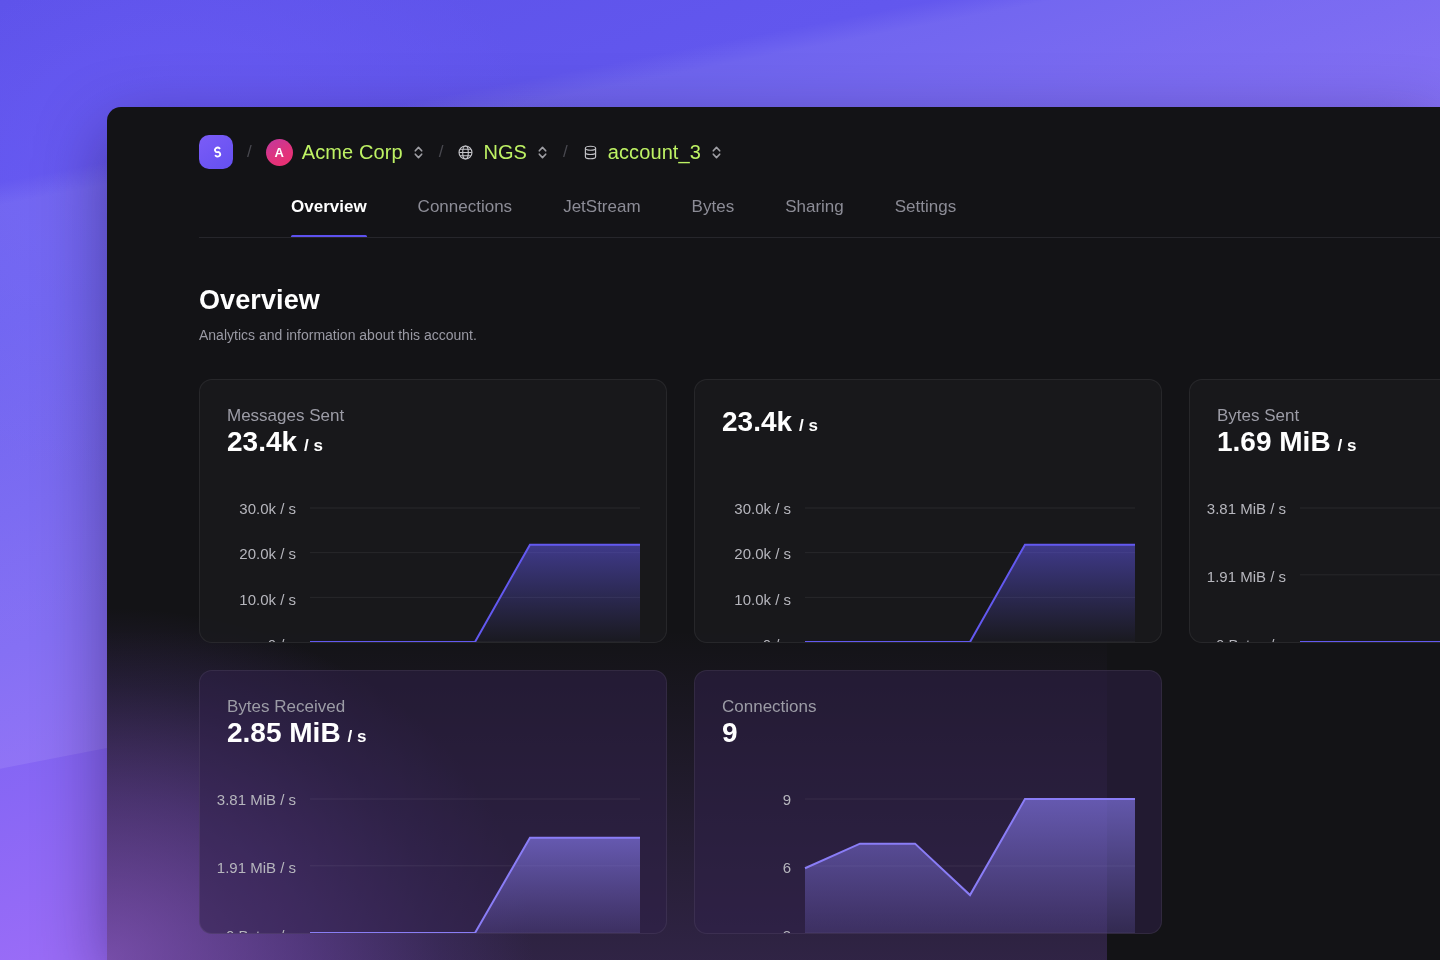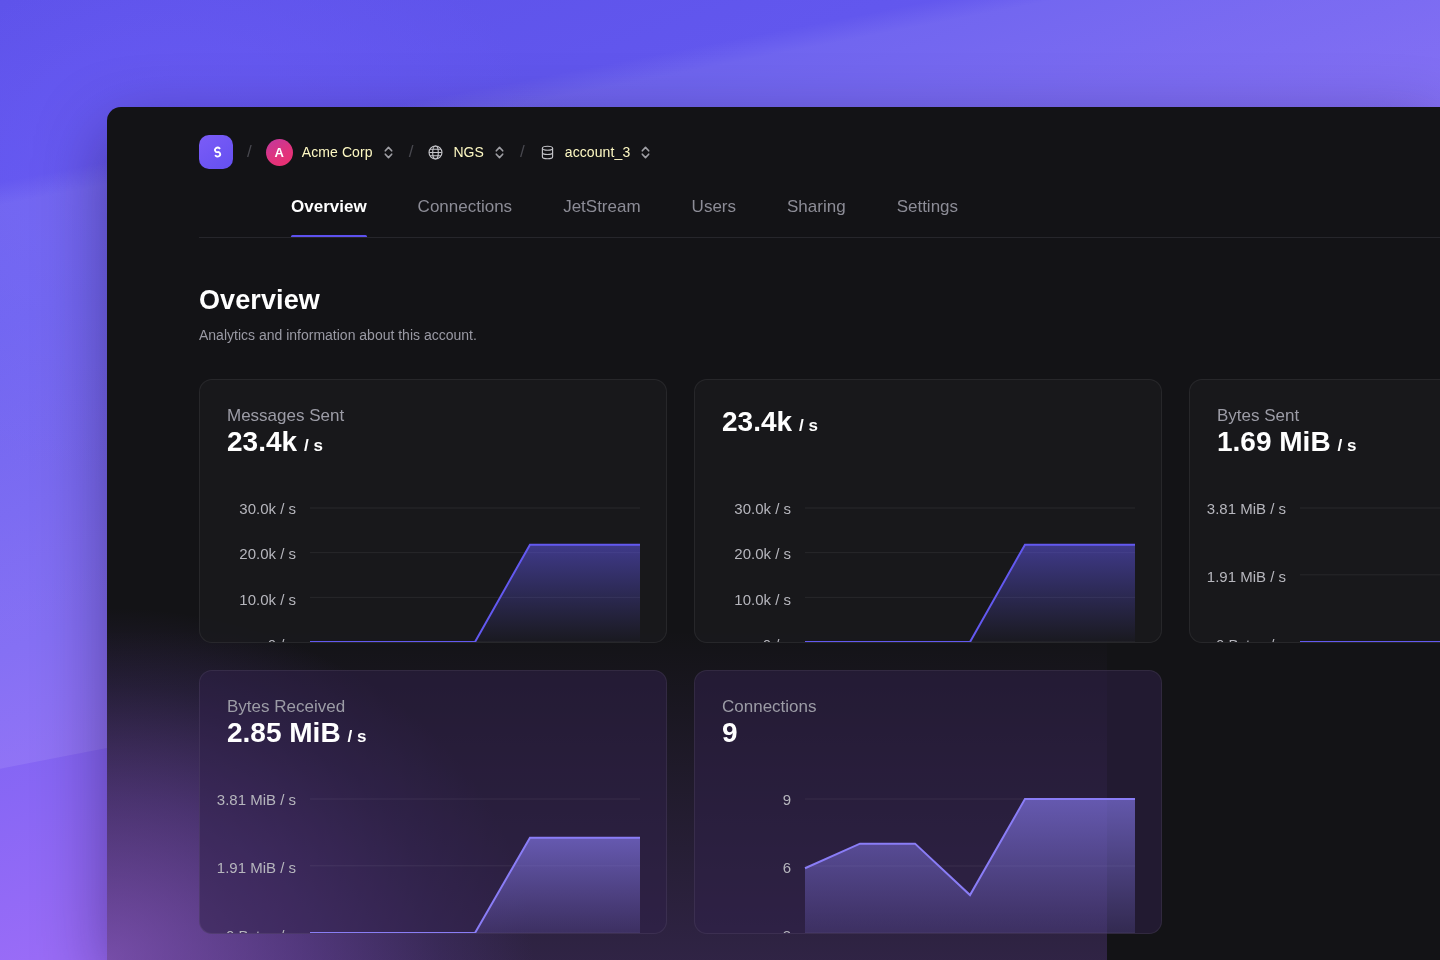--- a/index.html
+++ b/index.html
@@ -52,21 +52,21 @@
   .crumbs { display:flex; align-items:center; height:90px; gap:0; }
   .logo {
     width:34px; height:34px; border-radius:10px;
     background:linear-gradient(145deg,#7b5cf7,#6450f0);
     display:flex; align-items:center; justify-content:center;
     flex:0 0 auto;
   }
   .logo svg { display:block; }
   .sep { color:#48484f; margin:0 14px; font-size:17px; user-select:none; }
   .crumb { display:flex; align-items:center; gap:9px; cursor:pointer; }
-  .crumb-label { color:#fef9c3; font-size:14px; letter-spacing:.1px; }
+  .crumb-label { color:#bef264; font-size:20px; letter-spacing:.1px; }
   .avatar {
     width:27px; height:27px; border-radius:50%;
     background:linear-gradient(150deg,#c0399f,#e0337e 55%,#ec2f6e);
     color:#fff; font-size:13px; font-weight:600;
     display:flex; align-items:center; justify-content:center;
   }
   .chev { width:13px; height:17px; flex:0 0 auto; opacity:.72; }
   .ic { width:17px; height:17px; flex:0 0 auto; opacity:.85; }
 
   
@@ -174,21 +174,21 @@
         <svg class="chev" viewBox="0 0 12 16" fill="none">
           <path d="M3 6.4 6 3.2l3 3.2M3 9.6l3 3.2 3-3.2" stroke="#d6d6dc" stroke-width="1.5" stroke-linecap="round" stroke-linejoin="round"></path>
         </svg>
       </div>
     </div>
 
     <div class="tabs" id="tabs-host">
         <div class="tab active">Overview</div>
         <div class="tab">Connections</div>
         <div class="tab">JetStream</div>
-        <div class="tab">Users</div>
+        <div class="tab">Bytes</div>
         <div class="tab">Sharing</div>
         <div class="tab">Settings</div>
       </div>
     <div class="tabs-rule"></div>
   </div>
 
   <div class="body">
     <div class="page-title">Overview</div>
     <div class="page-sub">Analytics and information about this account.</div>
 

